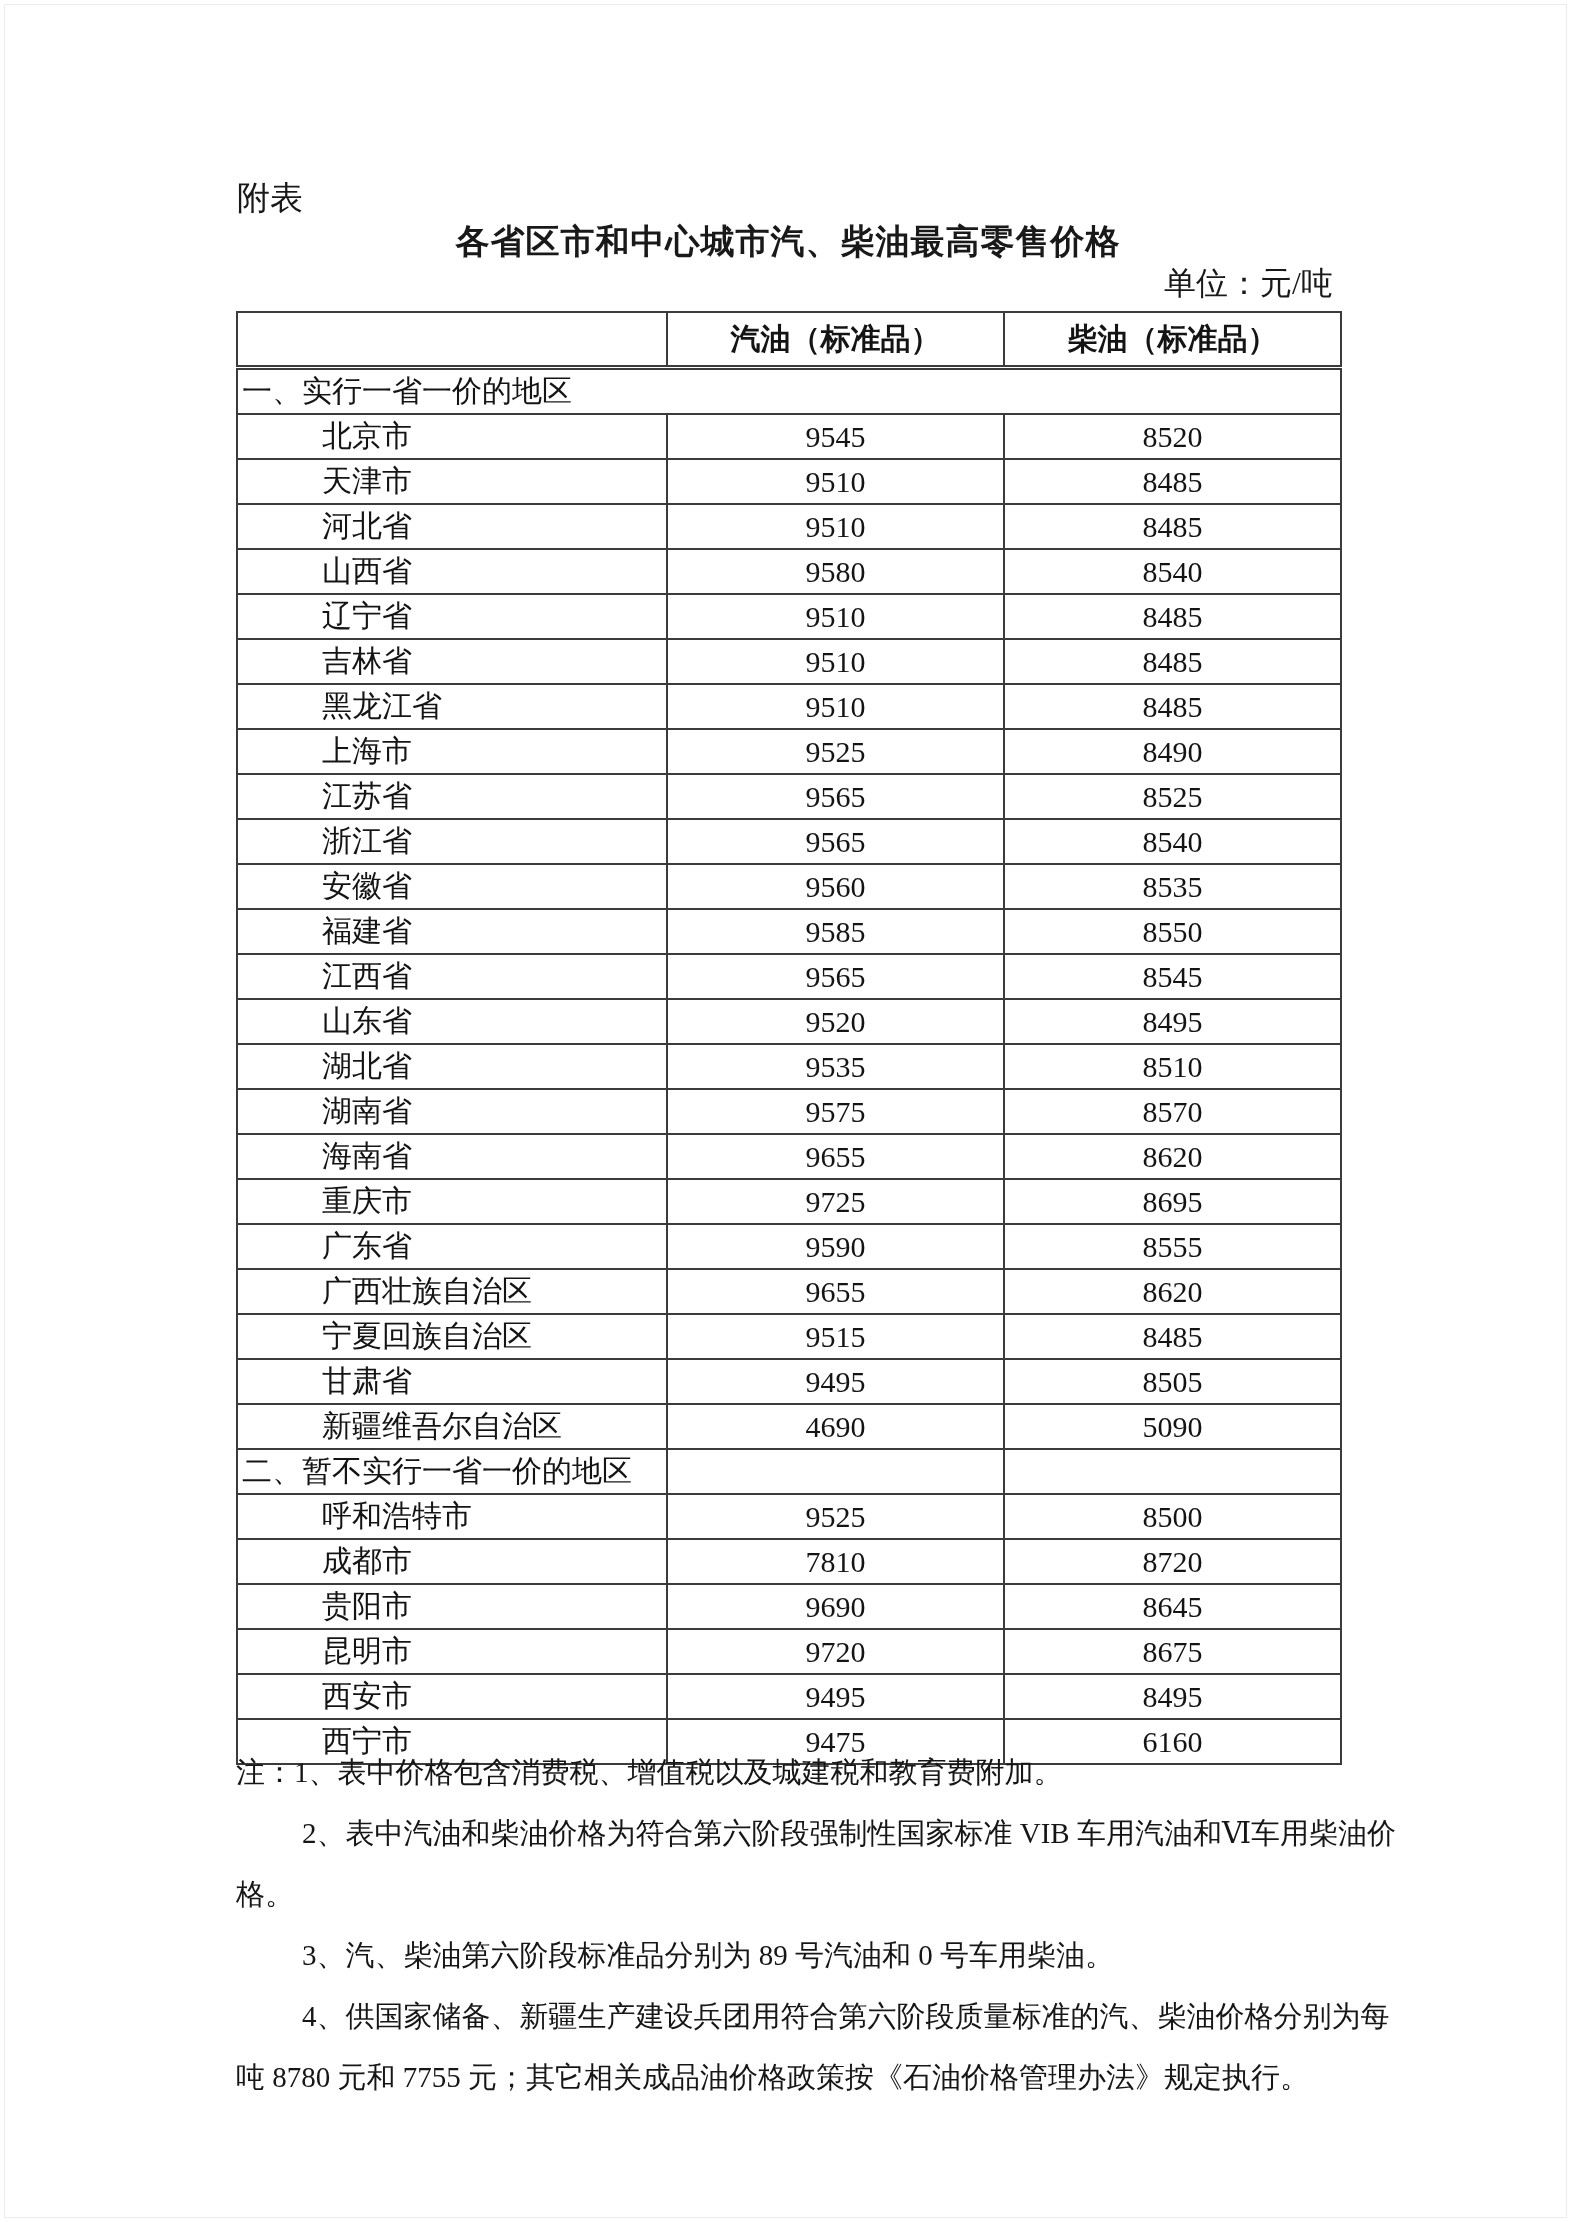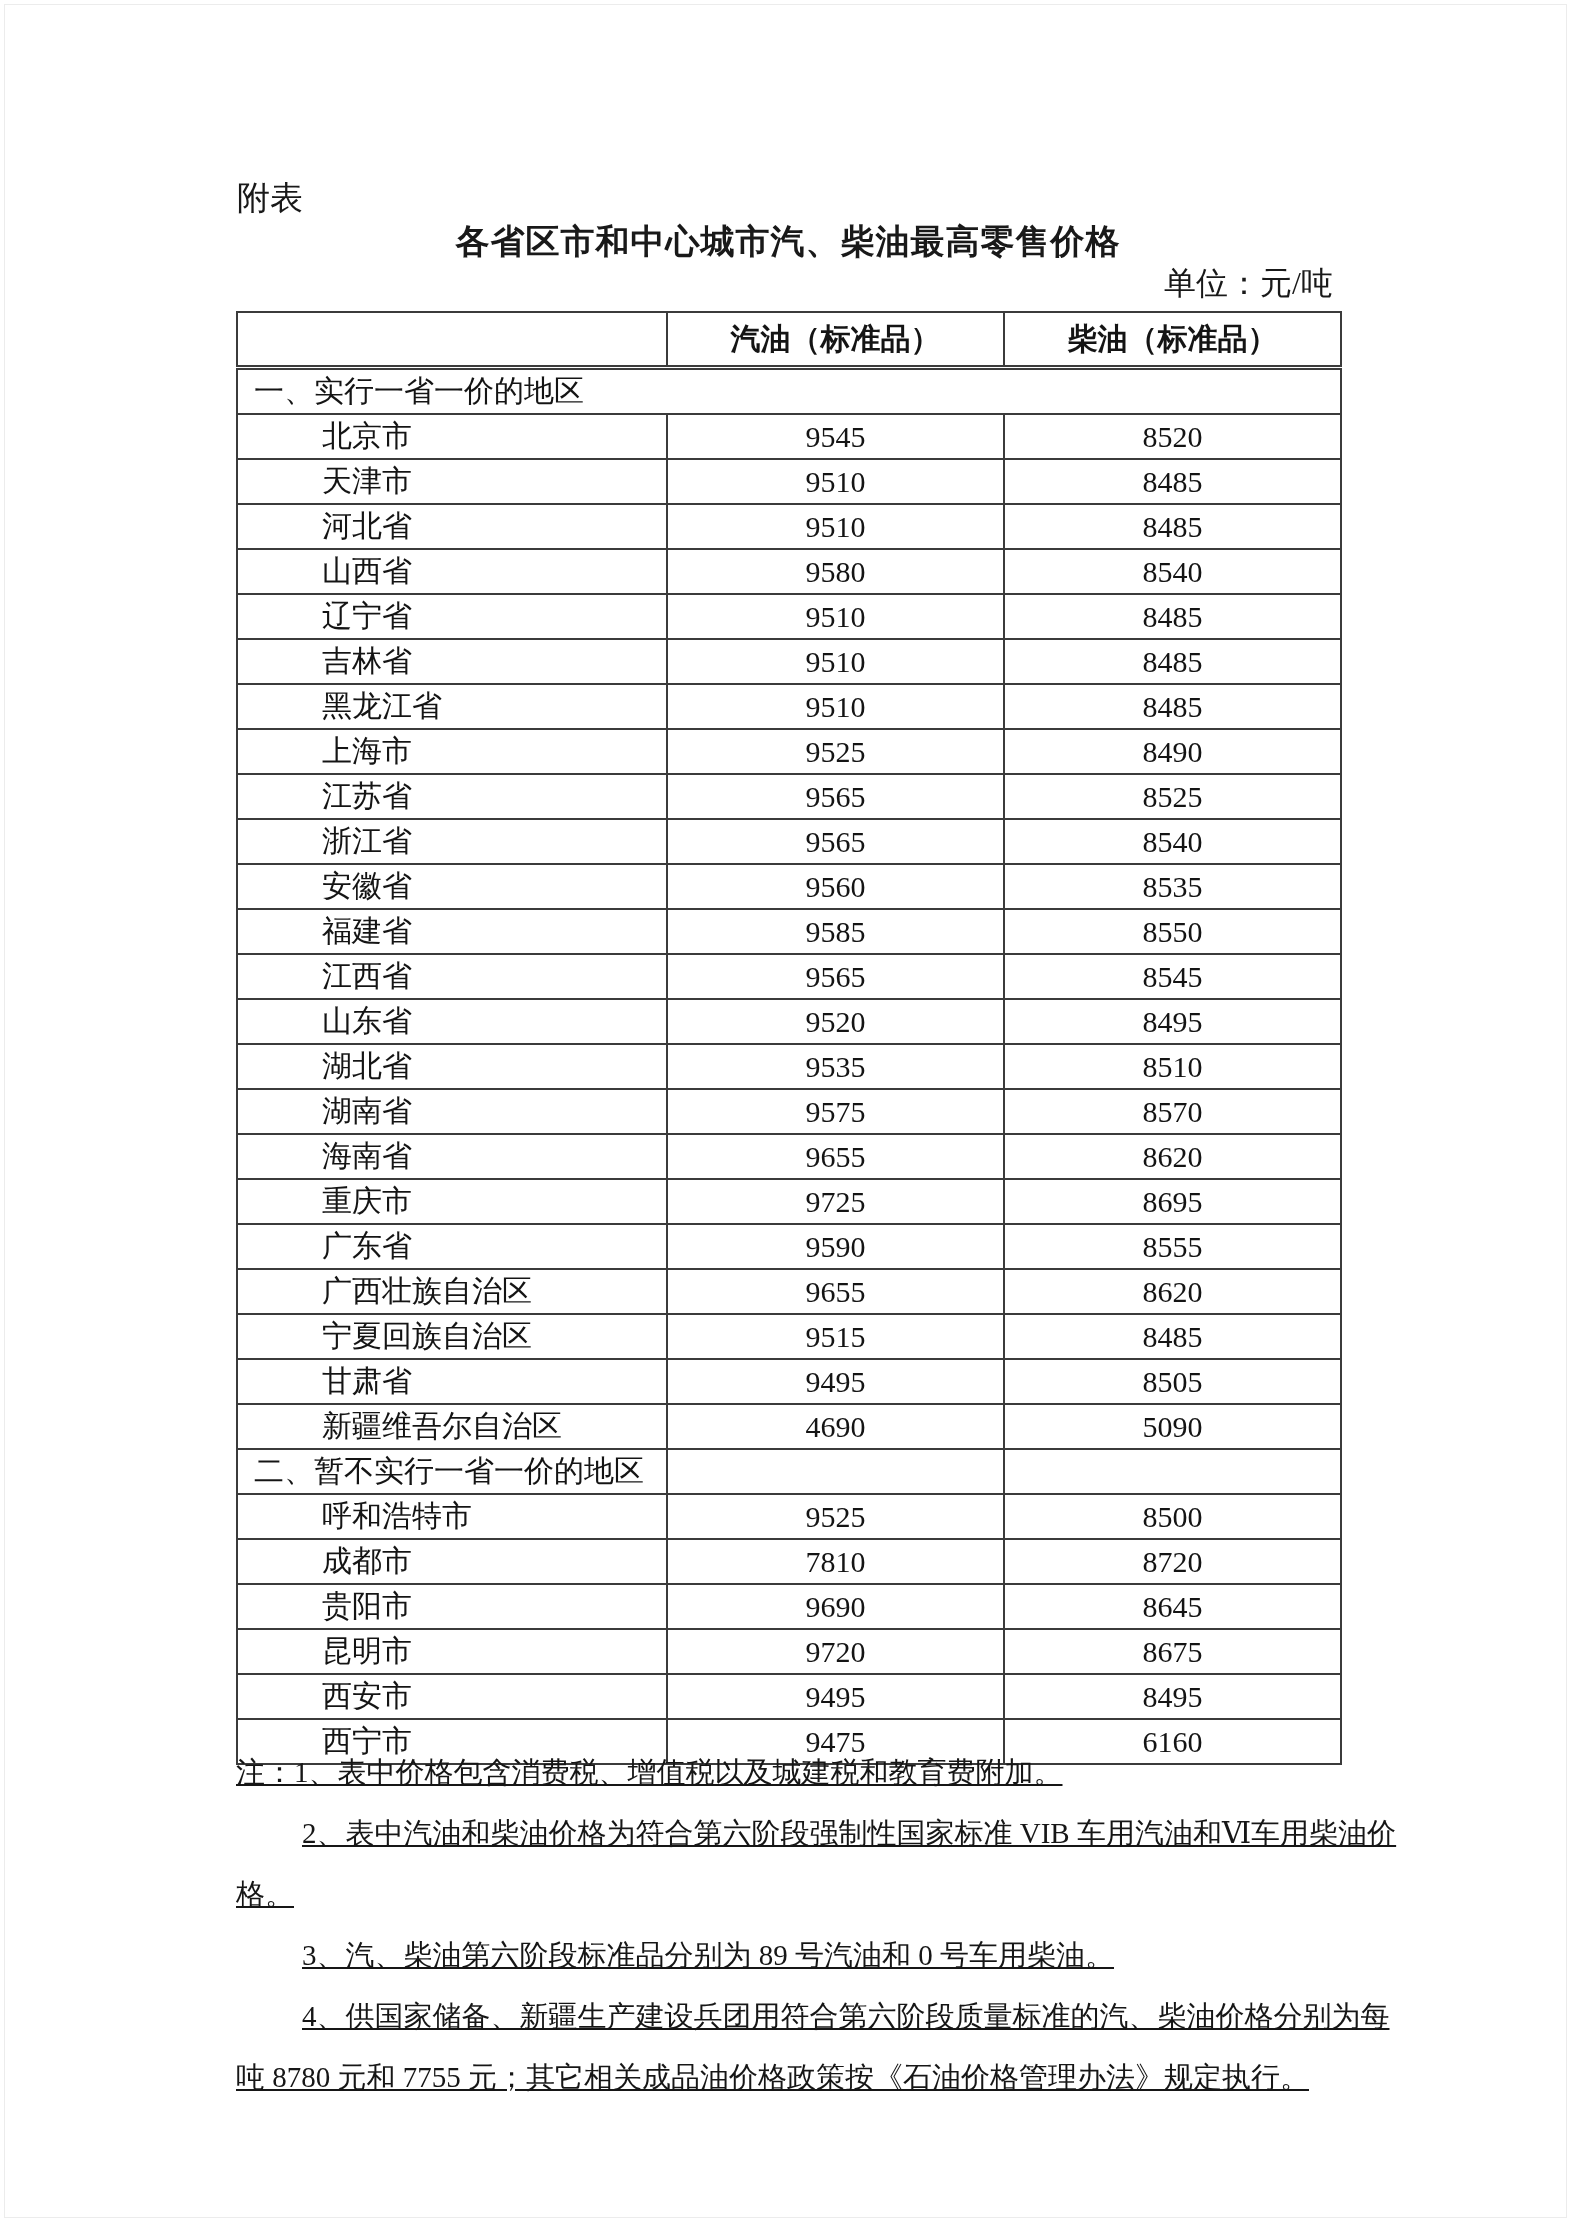--- a/index.html
+++ b/index.html
@@ -31,24 +31,24 @@
     font-size:30px;color:#141414;overflow:hidden;
   }
   .price-table thead th{
     height:50px;text-align:center;
     border-bottom:5px double #3b3b3b;
     font-weight:bold;
   }
   .price-table tbody td{height:40.7px;}
   .price-table td.region{text-align:left;padding-left:84px;border-radius:8px;}
   .price-table td.num{text-align:center;}
-  .price-table td.section-cell{text-align:left;padding-left:16px;}
+  .price-table td.section-cell{text-align:left;padding-left:4px;}
   .notes{
     position:absolute;left:236px;top:1742px;width:1150px;
-    font-size:29px;line-height:61px;color:#161616;text-decoration:underline;
+    font-size:29px;line-height:61px;color:#161616;
   }
   .note-line{white-space:nowrap;height:61px;}
   .note-line.indent{padding-left:66px;}
 </style>
 </head>
 <body>
 
 <div class="page-frame"></div>
 
 <div class="attachment-label">附表</div>

